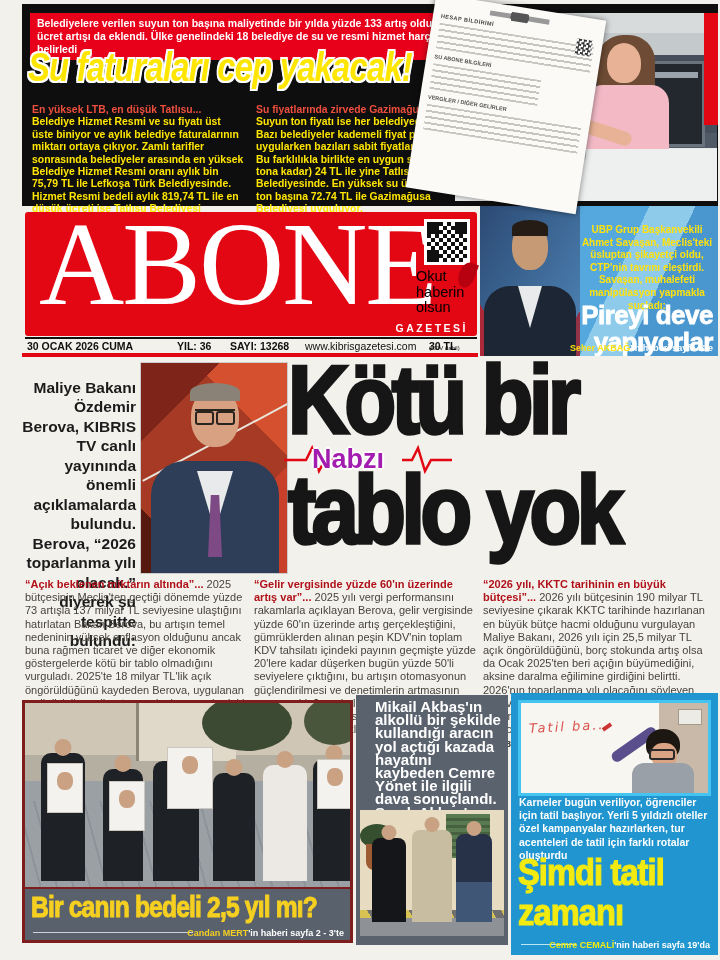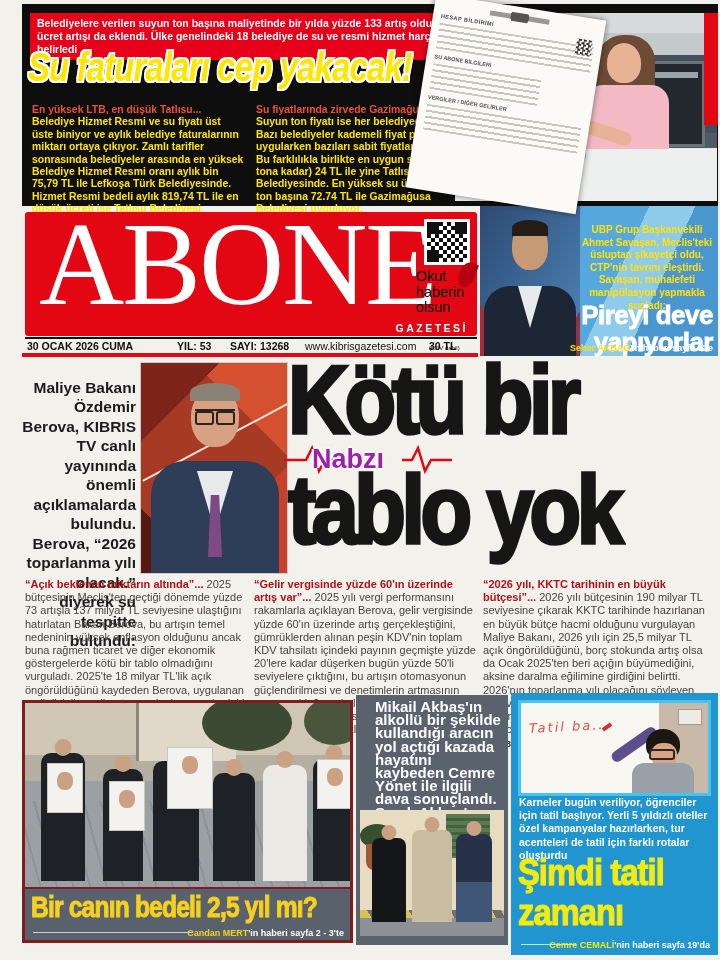--- a/index.html
+++ b/index.html
@@ -244,21 +244,21 @@
       <div class="qr">
           <div class="qr-in"></div>
         </div>
       <i class="flame abs"></i>
       <div class="slogan">Okut haberin olsun</div>
       <div class="gazetesi">GAZETESİ</div>
     </div>
     <i class="black-rule abs"></i>
     <div class="dateline">
       <span class="dl-date">30 OCAK 2026 CUMA</span>
-      <span class="dl-year">YIL: 53</span>
+      <span class="dl-year">YIL: 36</span>
       <span class="dl-issue">SAYI: 13268</span>
       <span class="dl-site">www.kibrisgazetesi.com</span>
       <span class="dl-price"><span>30 TL</span> <small>(KDV dahil)</small></span>
     </div>
     <i class="red-rule abs"></i>
   </header>
 
   <section class="savasan">
     <div class="sv-portrait">
       <i class="sv-suit abs"></i>

